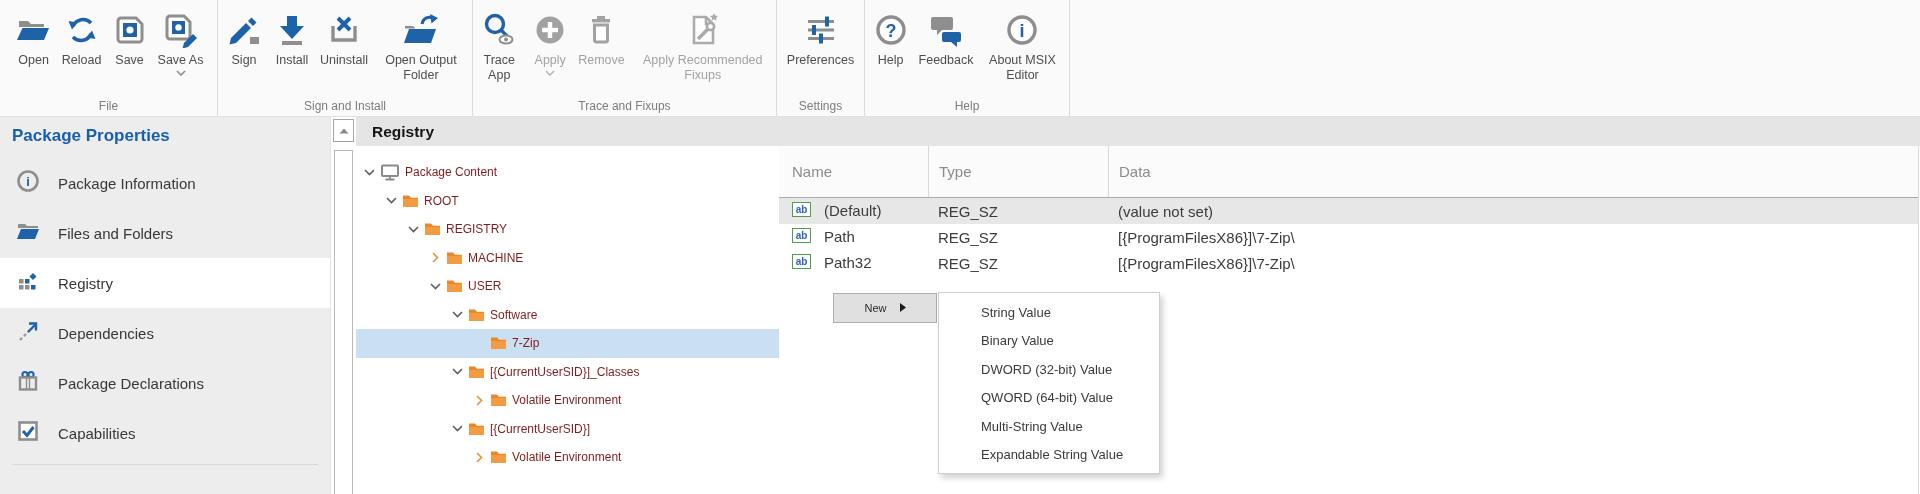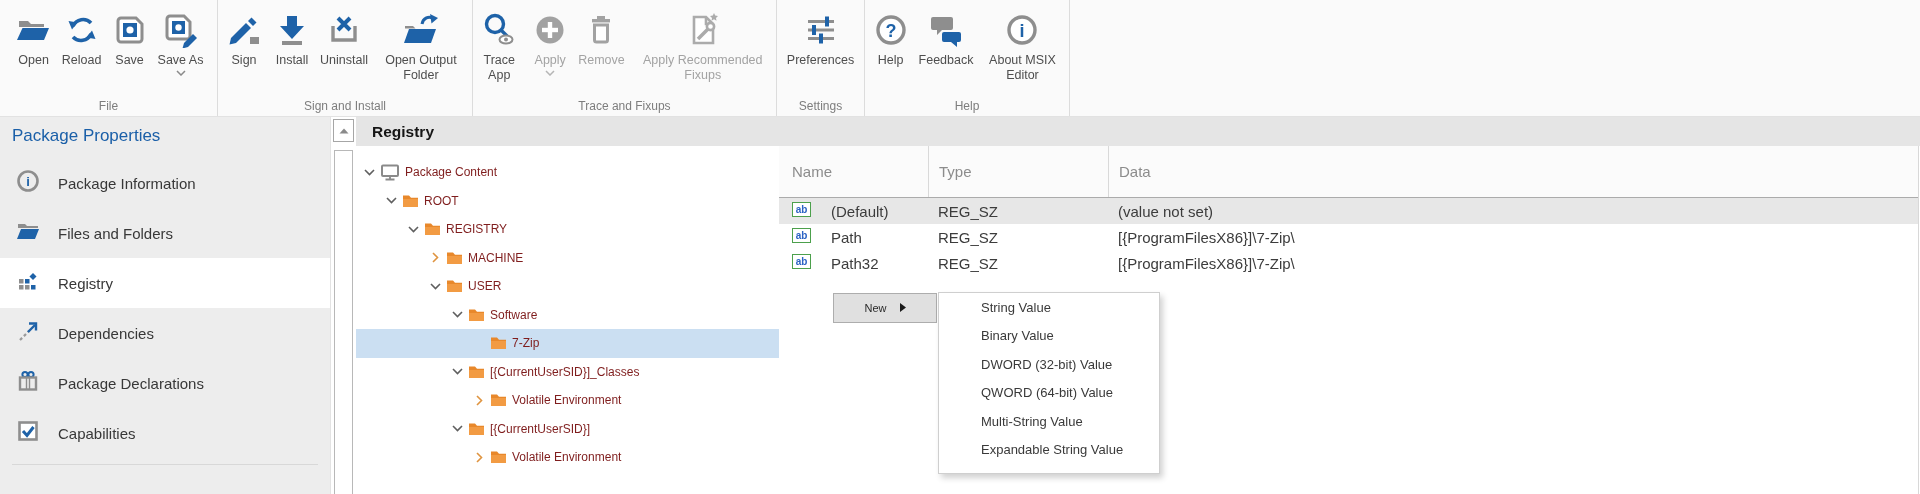--- a/index.html
+++ b/index.html
@@ -15,21 +15,21 @@
   .glabel{position:absolute;bottom:3px;left:0;right:0;text-align:center;font-size:12px;color:#7d7d7d}
   .rbtn{display:flex;flex-direction:column;align-items:center;padding:0 3px;min-width:46px}
   .ric{height:46px;display:flex;align-items:center;justify-content:center}
   .rlbl{font-size:12.5px;line-height:15px;color:#4e4e4e;text-align:center}
   .rbtn.disabled .rlbl{color:#a3a3a3}
   .b-oof .rlbl{width:90px}.b-arf .rlbl{width:140px}.b-about .rlbl{width:82px}.b-trace .rlbl{width:46px}
   .dropchev{margin-top:2px;height:7px;display:flex;justify-content:center}
 
   
   .sidebar{position:absolute;left:0;top:117px;width:330px;bottom:0;background:#ededed}
-  .sb-title{padding:9px 12px 4px;font-size:17px;font-weight:normal;color:#1a5fa8}
+  .sb-title{padding:9px 12px 4px;font-size:17px;font-weight:bold;color:#1a5fa8}
   .sb-items{margin-top:8px}
   .sb-item{height:50px;display:flex;align-items:center;padding-left:16px;gap:18px;cursor:default}
   .sb-item.selected{background:#ffffff}
   .silbl{font-size:15px;color:#383838}
   .sb-divider{height:1px;background:#d8d8d8;margin:6px 12px 0}
 
   
   .navscroll{position:absolute;left:330px;top:117px;width:26px;bottom:0;background:#fff;border-left:1px solid #e3e3e3}
   .ns-up{position:absolute;left:2px;top:2px;width:21px;height:23px;background:#fff;border:1px solid #a6a6a6;display:flex;align-items:center;justify-content:center}
   .ns-thumb{position:absolute;left:3px;top:33px;width:19px;bottom:0;background:#fff;border:1px solid #b8b8b8;border-bottom:none}
@@ -51,25 +51,25 @@
   .tablepanel{position:absolute;left:779px;top:146px;right:1px;bottom:0;background:#fff;border-right:1px solid #d8d8d8}
   .thead{height:52px;display:flex;align-items:stretch;border-bottom:1px solid #ababab;background:#fbfbfb}
   .th{font-size:15px;color:#8c8c8c;display:flex;align-items:center}
   .c-name{width:149px;padding-left:13px}
   .c-type{width:180px;padding-left:10px}
   .c-data{flex:1;padding-left:10px}
   .th.c-type,.th.c-data{border-left:1px solid #d9d9d9}
   .trrow{height:26px;display:flex;align-items:center}
   .trrow.selected{background:#e7e7e7}
   .td{font-size:15px;color:#3c3c3c;white-space:nowrap;overflow:hidden}
-  .td.c-name{display:flex;align-items:flex-end;gap:20px}
+  .td.c-name{display:flex;align-items:flex-start;gap:13px}
 
   
   .ctx-new{position:absolute;left:833px;top:293px;width:104px;height:30px;background:#e0e0e0;border:1px solid #adadad;display:flex;align-items:center;justify-content:center;gap:13px;font-size:11px;color:#2a2a2a;z-index:9}
-  .submenu{position:absolute;left:938px;top:292px;width:222px;height:182px;background:#fff;border:1px solid #cfcfcf;box-shadow:3px 4px 6px rgba(0,0,0,0.18);z-index:10}
+  .submenu{position:absolute;left:938px;top:292px;width:222px;height:182px;background:#fff;border:1px solid #cfcfcf;box-shadow:3px 4px 6px rgba(0,0,0,0.18);padding-top:5px;z-index:10}
   .smi{height:28.5px;display:flex;align-items:center;padding-left:42px;font-size:13px;color:#3a3a3a;cursor:default}
 </style>
 </head>
 <body>
 
 <div class="ribbon">
 
   <div class="rgroup g-file">
     <div class="btnrow">
       <div class="rbtn">

